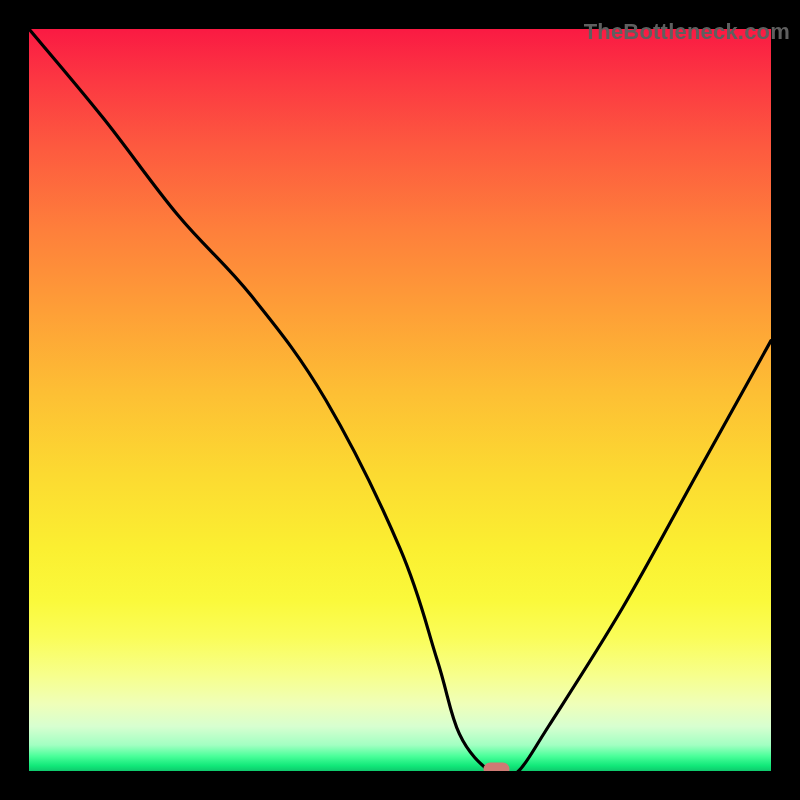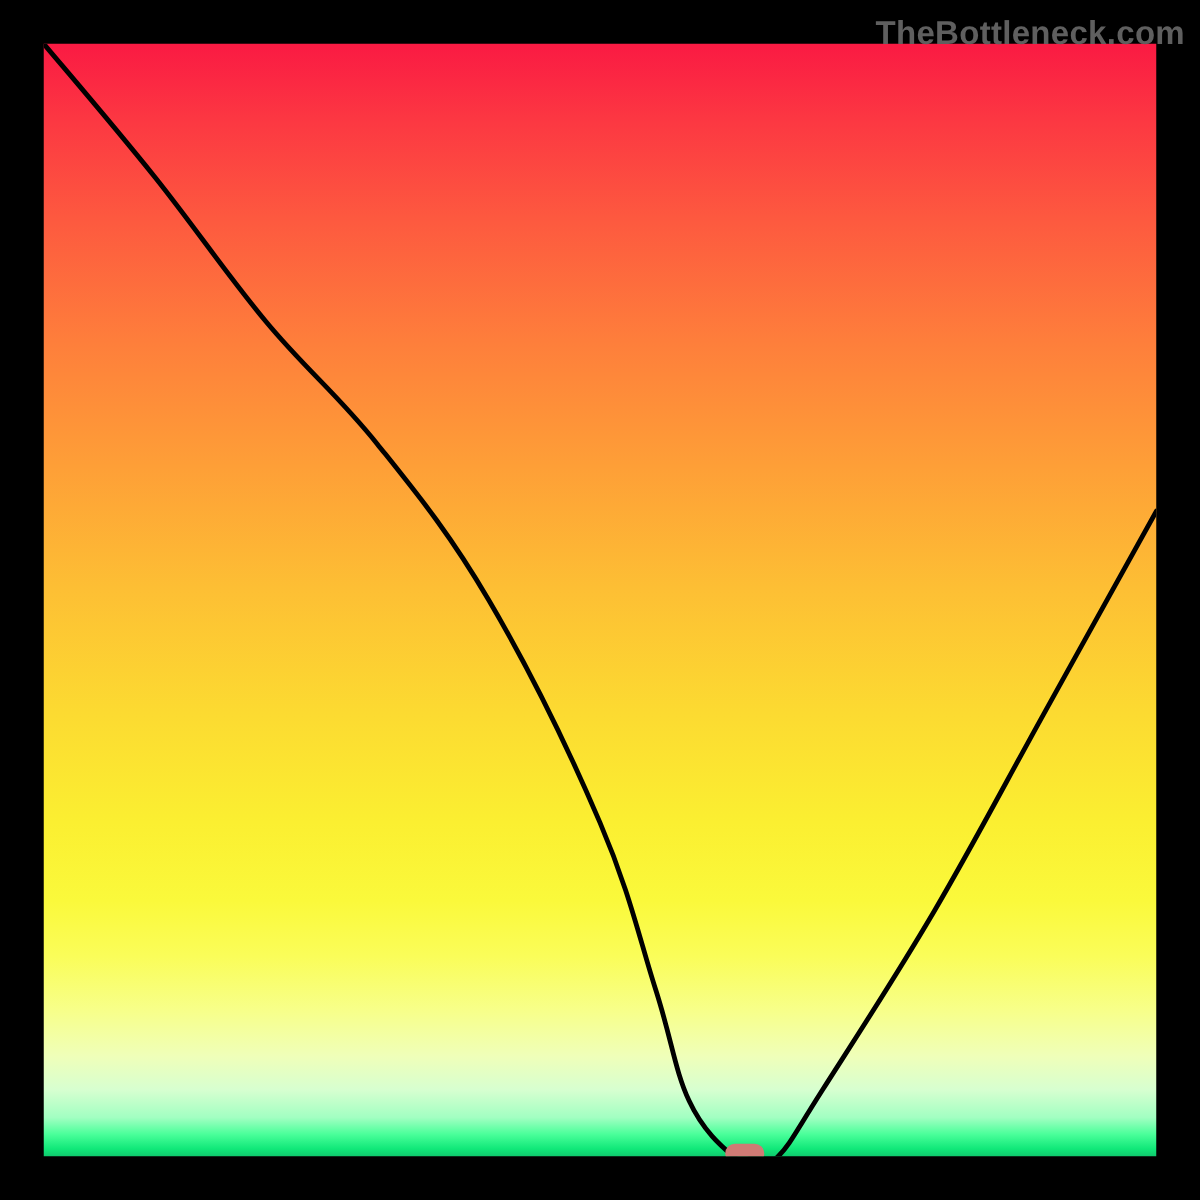--- a/index.html
+++ b/index.html
@@ -12,21 +12,21 @@
     font-family: Arial, Helvetica, sans-serif;
   }
   .frame {
     position: relative;
     width: 800px;
     height: 800px;
     background: #000;
   }
   .watermark {
     position: absolute;
-    top: 9px;
+    top: 19px;
     right: 10px;
     color: #5f5f5f;
     font-size: 22px;
     font-weight: 600;
     letter-spacing: 0.2px;
     z-index: 10;
   }
   .plot-area {
     position: absolute;
     left: 29px;

